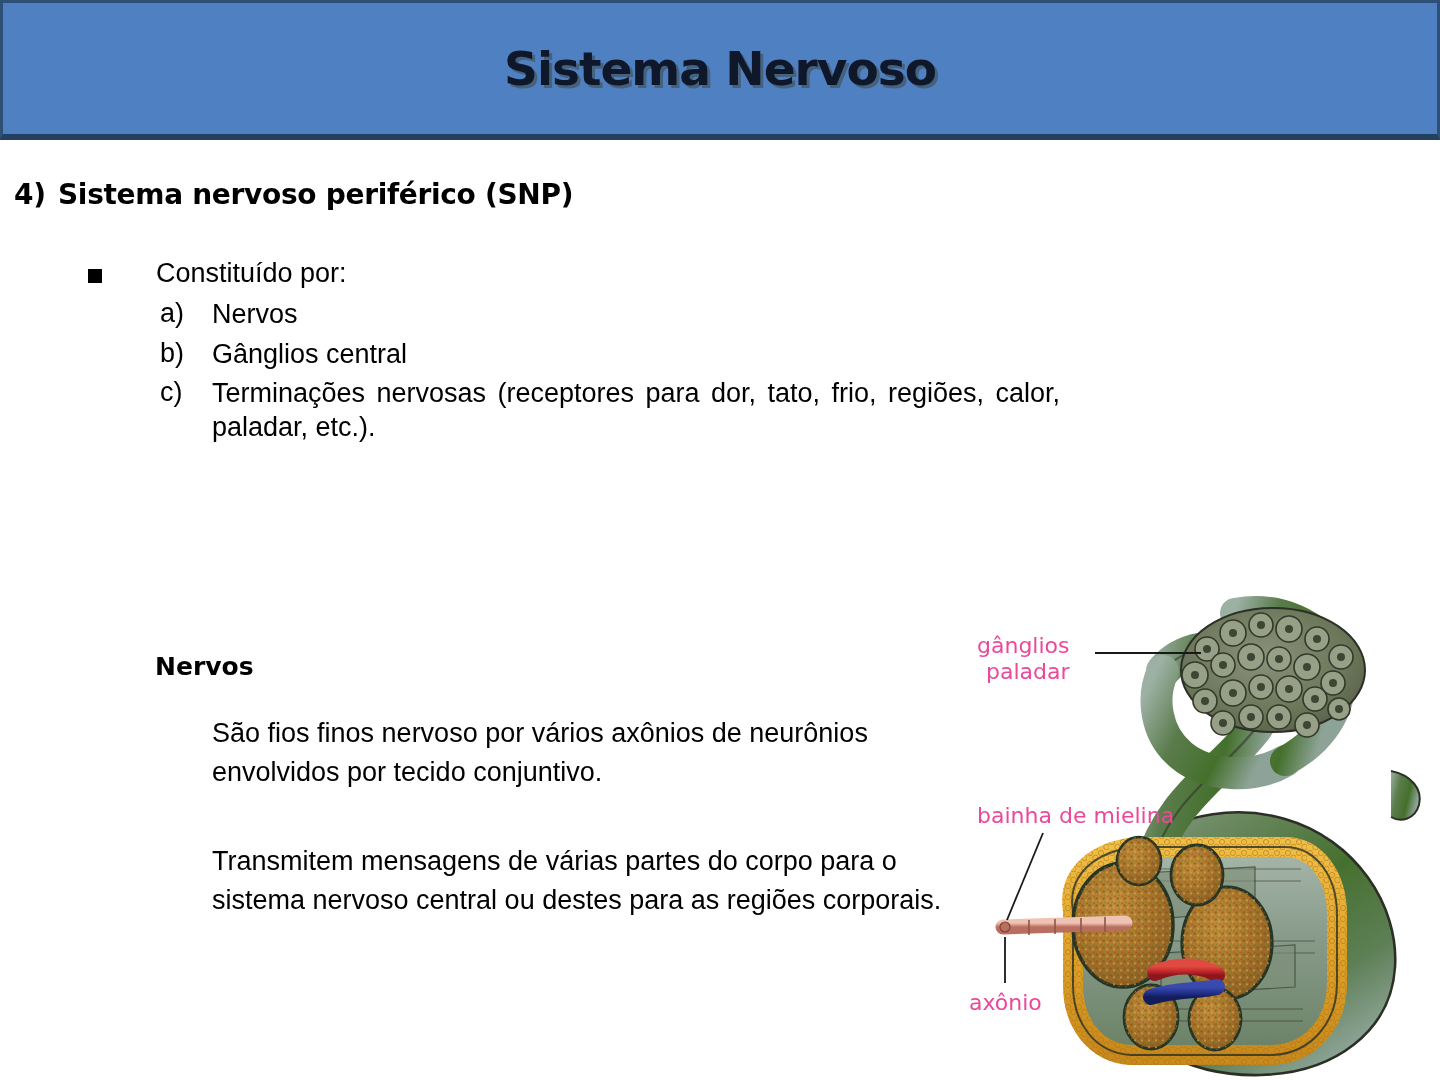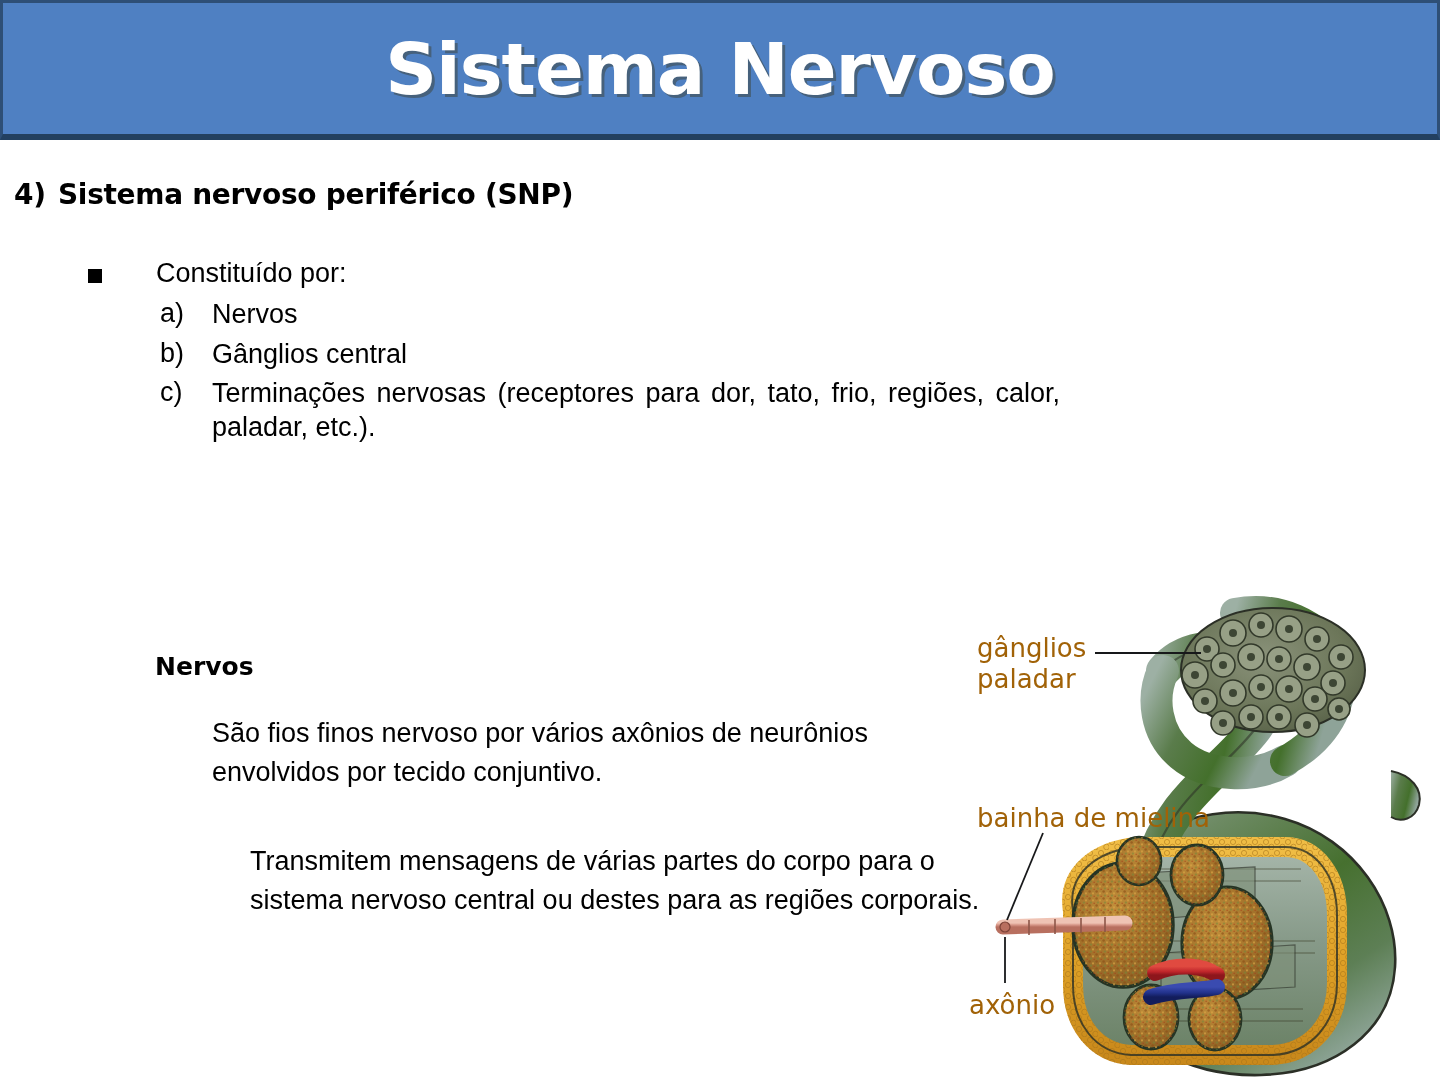--- a/index.html
+++ b/index.html
@@ -29,23 +29,23 @@
     border-right: 3px solid #2e4f76;
     border-bottom: 6px solid #23405f;
     box-sizing: border-box;
     display: flex;
     align-items: center;
     justify-content: center;
   }
   #title-text {
     font-family: "DejaVu Sans", sans-serif;
     font-weight: bold;
-    font-size: 72px;
+    font-size: 47px;
     letter-spacing: -1px;
-    color: #ffffff;
+    color: #0f172a;
     text-shadow: 3px 3px 0 rgba(60,60,40,.45);
     line-height: 1;
     white-space: nowrap;
   }
 
   
   #content {
     position: absolute;
     left: 0;
     top: 140px;
@@ -122,38 +122,39 @@
   }
 
   .para {
     position: absolute;
     left: 212px;
     width: 745px;
     font-size: 27px;
     line-height: 1.45;
   }
   #para-1 { top: 574px; }
-  #para-2 { top: 702px; margin-left: 38px; }
+  #para-2 { top: 702px; }
 
   
   #illustration {
     position: absolute;
     left: 955px;
     top: 575px;
     width: 485px;
     height: 505px;
   }
   #illustration svg { display: block; }
   .lbl {
     position: absolute;
     font-family: "DejaVu Sans", sans-serif;
-    font-size: 26px;
-    color: #a16207;
+    font-size: 22px;
+    color: #ec4899;
     white-space: nowrap;
     line-height: 1.18;
+    text-align: right;
   }
   #lbl-ganglios { left: 22px; top: 58px; }
   #lbl-bainha  { left: 22px; top: 228px; }
   #lbl-axonio  { left: 14px; top: 415px; }
 </style>
 </head>
 <body>
 
 <div id="title-banner">
   <div id="title-text">Sistema Nervoso</div>

